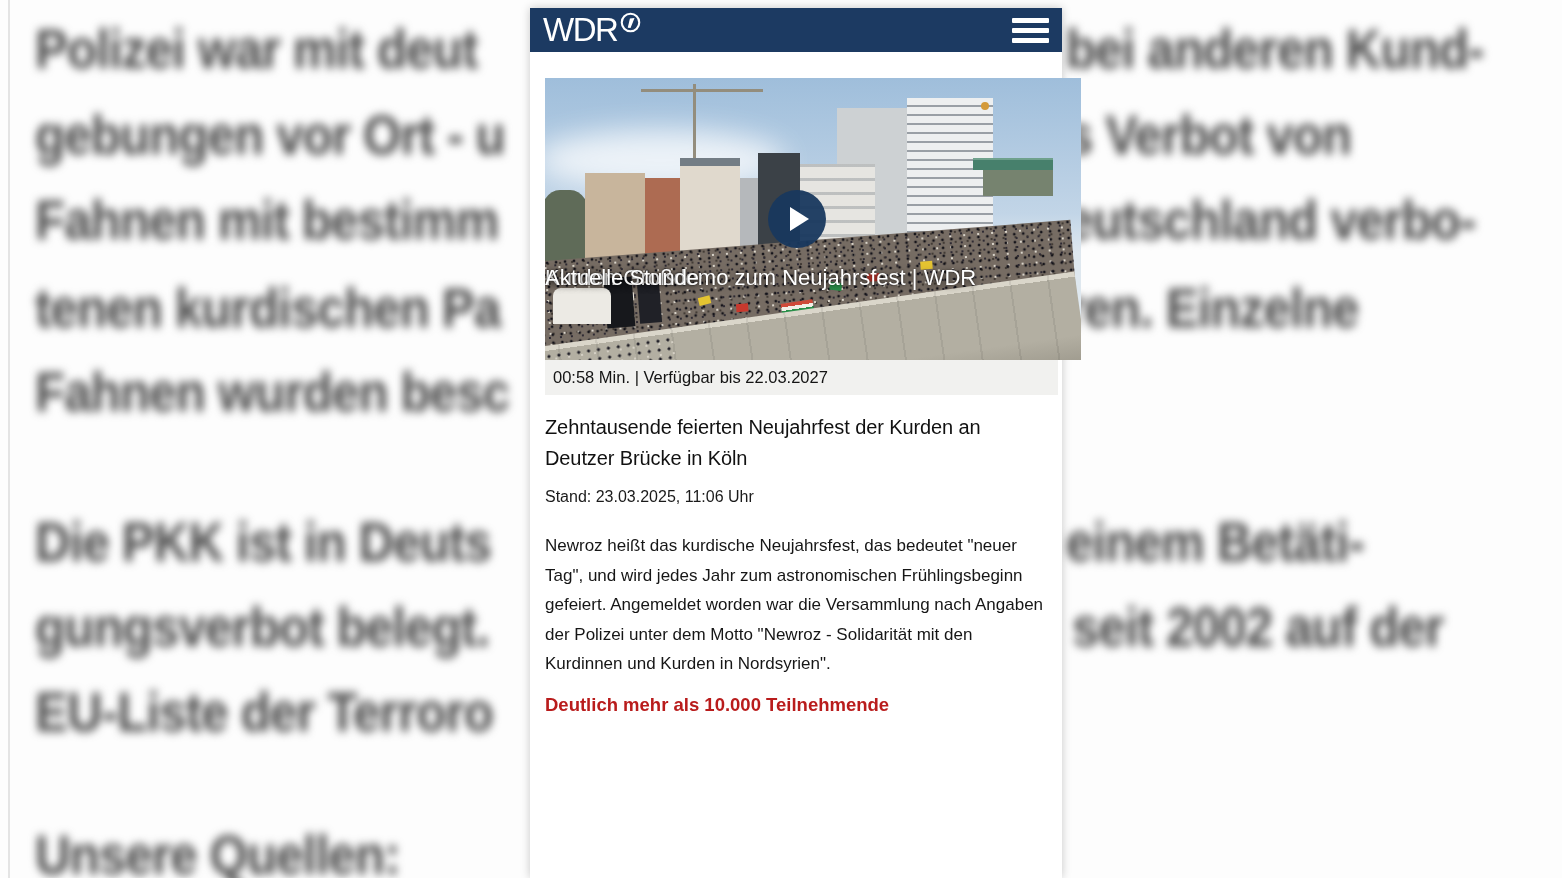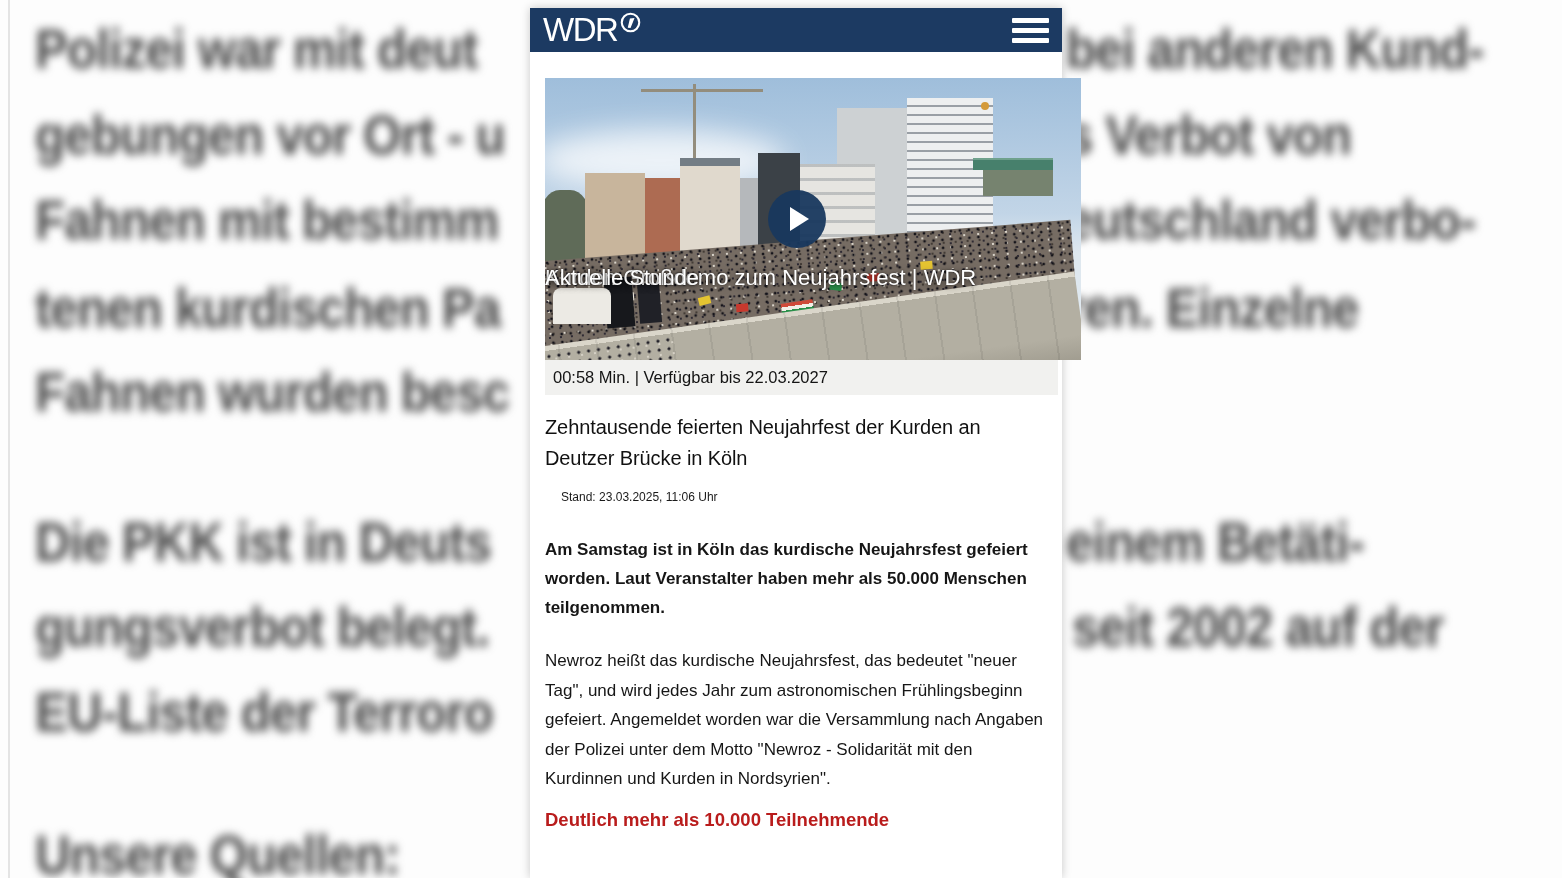--- a/index.html
+++ b/index.html
@@ -100,21 +100,21 @@
   }
   
   .meta{
     width:513px;height:35px;background:#f1f1ef;box-sizing:border-box;
     font-size:16.5px;line-height:35px;padding-left:8px;color:#141414;
   }
   .title{
     margin:17px 0 0;font-size:20px;line-height:31px;font-weight:400;
     color:#111;letter-spacing:-.1px;
   }
-  .stand{margin:13px 16px 0;font-size:12px;line-height:20px;color:#1a1a1a;}
+  .stand{margin:13px 0 0;font-size:16px;line-height:20px;color:#1a1a1a;}
   .lead{margin:28px 0 0;font-size:17px;line-height:29px;font-weight:700;color:#161616;}
   .para{margin:24px 0 0;font-size:17px;line-height:29.5px;color:#161616;}
   .subhead{margin:14px 0 0;font-size:18.5px;line-height:24px;font-weight:700;color:#b91c1c;}
 </style>
 </head>
 <body>
 
 <div class="bg">
   <div class="bg-edge" style="left:8px"></div>
   <div class="bg-line left" style="top:16px">Polizei war mit deut</div>
@@ -195,17 +195,16 @@
       </div>
       <button class="play" aria-label="Play">
         <i></i>
       </button>
     </div>
 
     <div class="meta">00:58 Min. | Verfügbar bis 22.03.2027</div>
 
     <h1 class="title">Zehntausende feierten Neujahrfest der Kurden an Deutzer Brücke in Köln</h1>
     <p class="stand">Stand: 23.03.2025, 11:06 Uhr</p>
-    <p class="lead">Am Samstag ist in Köln das kurdische Neujahrsfest gefeiert worden. Laut Veranstalter haben mehr als 50.000 Menschen teilgenommen.</p>
     <p class="para">Newroz heißt das kurdische Neujahrsfest, das bedeutet "neuer Tag", und wird jedes Jahr zum astronomischen Frühlingsbeginn gefeiert. Angemeldet worden war die Versammlung nach Angaben der Polizei unter dem Motto "Newroz - Solidarität mit den Kurdinnen und Kurden in Nordsyrien".</p>
     <h2 class="subhead">Deutlich mehr als 10.000 Teilnehmende</h2>
   </div>
 </div>
 
 </body></html>

